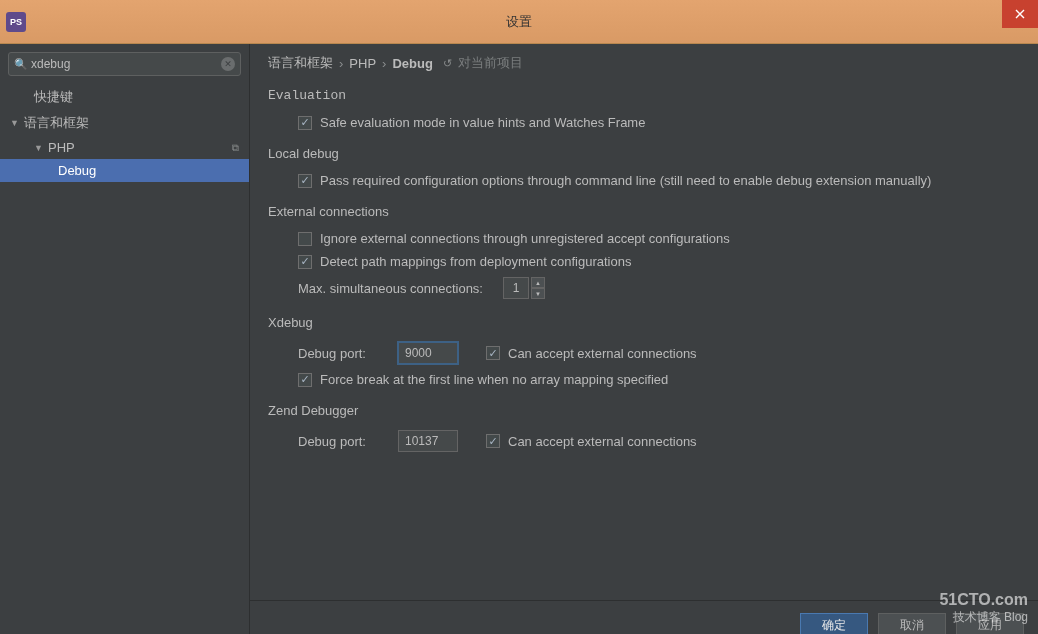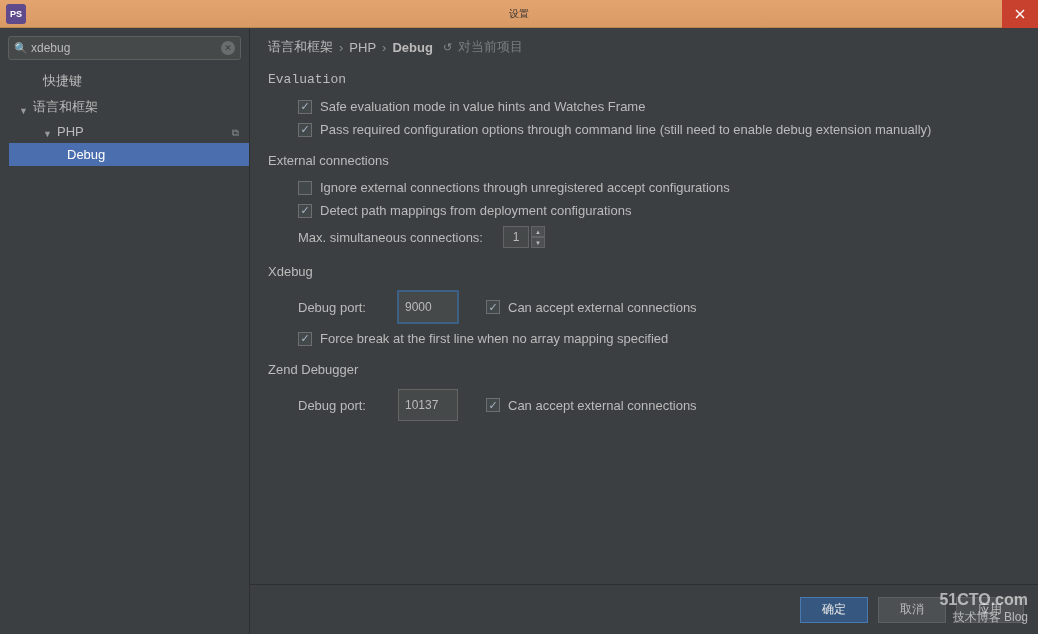--- a/index.html
+++ b/index.html
@@ -1,49 +1,49 @@
 <!DOCTYPE html>
 <html><head>
 <meta charset="utf-8">
 <style>
 * { box-sizing: border-box; margin: 0; padding: 0; }
 body { font-family: "Segoe UI", Arial, sans-serif; font-size: 12px; background: #3c3f41; color: #bbbbbb; width: 1038px; height: 634px; overflow: hidden; position: relative; }
-.titlebar { height: 28px; background: linear-gradient(#e3a46f, #d99a65); display: flex; align-items: center; position: relative; border-bottom: 1px solid #b8874f; }
+.titlebar { height: 44px; background: linear-gradient(#e3a46f, #d99a65); display: flex; align-items: center; position: relative; border-bottom: 1px solid #b8874f; }
 .titlebar-icon { width: 20px; height: 20px; margin-left: 6px; background: #5f4a8b; border-radius: 3px; display: flex; align-items: center; justify-content: center; font-size: 9px; color: #fff; font-weight: bold; }
-.titlebar-title { position: absolute; left: 50%; transform: translateX(-50%); font-size: 10px; color: #333; }
+.titlebar-title { position: absolute; left: 50%; transform: translateX(-50%); font-size: 13px; color: #333; }
 .titlebar-close { position: absolute; right: 0; top: 0; width: 36px; height: 28px; background: #c8412f; display: flex; align-items: center; justify-content: center; color: #fff; cursor: pointer; }
 .main { display: flex; height: calc(634px - 28px); background: #3c3f41; }
 .sidebar { width: 250px; background: #3c3f41; border-right: 1px solid #2d2f30; display: flex; flex-direction: column; }
 .search-wrap { padding: 8px; }
 .search-box { position: relative; }
 .search-box input { width: 100%; height: 24px; background: #45494a; border: 1px solid #5e6060; border-radius: 3px; color: #bbbbbb; padding: 0 26px 0 22px; font-size: 12px; outline: none; }
 .search-icon-left { position: absolute; left: 6px; top: 50%; transform: translateY(-50%); color: #999; font-size: 11px; }
 .clear-icon { position: absolute; right: 6px; top: 50%; transform: translateY(-50%); width: 14px; height: 14px; background: #6a6d6e; border-radius: 50%; display: flex; align-items: center; justify-content: center; color: #3c3f41; font-size: 9px; cursor: pointer; }
 .tree { flex: 1; overflow: auto; }
-.tree-item { padding: 4px 10px; cursor: pointer; display: flex; align-items: flex-end; font-size: 13px; color: #bbbbbb; margin-left: 9px; }
+.tree-item { padding: 4px 10px; cursor: pointer; display: flex; align-items: center; font-size: 13px; color: #bbbbbb; }
 .tree-item.indent1 { padding-left: 20px; }
 .tree-item.indent2 { padding-left: 34px; }
 .tree-item.indent3 { padding-left: 58px; }
 .tree-item.selected { background: #4b6eaf; color: #fff; }
 .tree-arrow { display: inline-block; width: 10px; font-size: 9px; margin-right: 4px; color: #999; }
 .tree-item .spacer { flex: 1; }
 .tree-copy-icon { font-size: 10px; color: #8a8d8e; }
 .content { flex: 1; display: flex; flex-direction: column; overflow: hidden; }
 .breadcrumb { padding: 10px 18px; display: flex; align-items: center; gap: 6px; font-size: 13px; color: #bbbbbb; }
 .breadcrumb .sep { color: #8a8d8e; }
 .breadcrumb .dim { color: #7a7d7e; }
 .reset-icon { font-size: 11px; color: #8a8d8e; cursor: pointer; margin-left: 4px; }
 .panel { flex: 1; overflow-y: auto; padding: 0 18px 18px 18px; }
 .section-title { font-size: 13px; color: #bbbbbb; margin-top: 12px; margin-bottom: 8px; }
 .section-title.first { margin-top: 6px; font-family: Liberation Mono, monospace; }
 .row { display: flex; align-items: center; padding: 4px 0 4px 30px; gap: 8px; font-size: 13px; color: #bbbbbb; }
 .row.nocheck { padding-left: 30px; }
 .checkbox { width: 14px; height: 14px; border: 1px solid #6e6e6e; background: #43494a; display: inline-flex; align-items: center; justify-content: center; cursor: pointer; flex-shrink: 0; }
 .checkbox.checked::after { content: "✓"; font-size: 11px; color: #a9b7c6; line-height: 1; }
-.num-input { width: 60px; height: 32px; background: #45494a; border: 1px solid #646464; color: #bbbbbb; padding: 0 6px; font-size: 12px; text-align: left; }
+.num-input { width: 60px; height: 22px; background: #45494a; border: 1px solid #646464; color: #bbbbbb; padding: 0 6px; font-size: 12px; text-align: left; }
 .num-input.focused { border: 1px solid #3d6185; background: #45494a; box-shadow: 0 0 0 1px #3d6185; }
 .spinner { margin-left: 12px; display: inline-flex; align-items: center; gap: 2px; }
 .spinner-input { width: 26px; height: 22px; background: #45494a; border: 1px solid #646464; color: #bbbbbb; text-align: center; font-size: 12px; }
 .spinner-btns { display: inline-flex; flex-direction: column; }
 .spinner-btn { width: 14px; height: 11px; background: #4c5052; border: 1px solid #646464; font-size: 6px; color: #bbb; display: flex; align-items: center; justify-content: center; cursor: pointer; }
 .lbl { min-width: 0; }
 .lbl-fixed { width: 92px; }
 .footer { height: 50px; border-top: 1px solid #2d2f30; display: flex; align-items: center; justify-content: flex-end; padding: 0 14px; gap: 10px; background: #3c3f41; }
 .btn { min-width: 68px; height: 26px; background: #4c5052; border: 1px solid #5e6060; color: #bbbbbb; font-size: 12px; cursor: pointer; padding: 0 12px; }
 .btn.primary { background: #365880; border: 1px solid #4a79b0; color: #e8e8e8; }
@@ -105,20 +105,21 @@
       <span class="dim">对当前项目</span>
     </div>
 
     <div class="panel">
       <div class="section-title first">Evaluation</div>
       <div class="row">
         <span class="checkbox checked"></span>
         <span class="lbl">Safe evaluation mode in value hints and Watches Frame</span>
       </div>
 
+      <div class="section-title">Local debug</div>
       <div class="row">
         <span class="checkbox checked"></span>
         <span class="lbl">Pass required configuration options through command line (still need to enable debug extension manually)</span>
       </div>
 
       <div class="section-title">External connections</div>
       <div class="row">
         <span class="checkbox"></span>
         <span class="lbl">Ignore external connections through unregistered accept configurations</span>
       </div>

